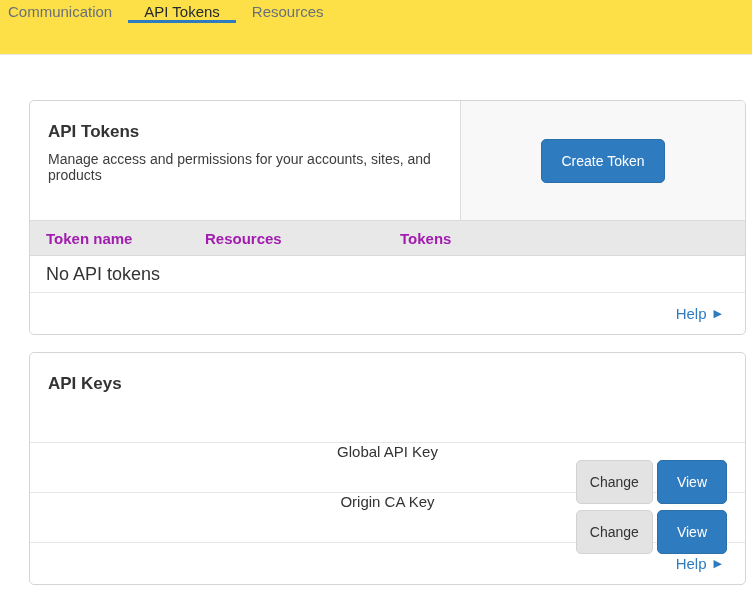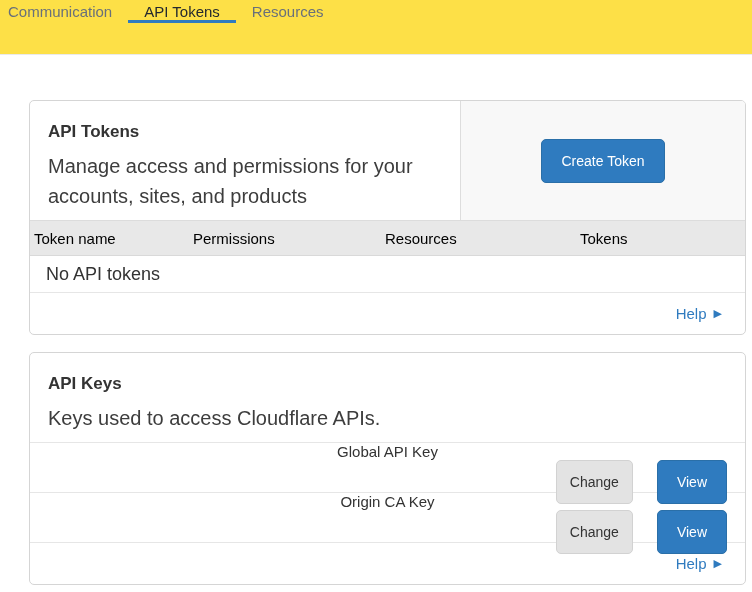--- a/index.html
+++ b/index.html
@@ -24,39 +24,39 @@
     width: 717px; margin-left: 29px; background: #fff;
     border: 1px solid #d5d5d5; border-radius: 5px; overflow: hidden;
   }
   .card-tokens { margin-top: 45px; }
   .card-keys { margin-top: 17px; }
 
   
   .c1-header { display: flex; height: 119px; }
   .c1-left { width: 431px; border-right: 1px solid #dddddd; padding: 21px 18px 0 18px; }
   .card-title { font-size: 17px; font-weight: bold; color: #333; }
-  .card-desc { font-size: 20px; color: #3d3d3d; line-height: 30px; margin-top: 9px; }
+  .card-desc { font-size: 14px; color: #3d3d3d; line-height: 16px; margin-top: 9px; }
   .c1-right {
     flex: 1; background: #f8f8f8;
     display: flex; align-items: center; justify-content: center;
   }
 
   .btn {
     display: inline-flex; align-items: center; justify-content: center;
     height: 44px; border-radius: 5px; font-size: 14px; cursor: pointer;
     font-family: "Liberation Sans", sans-serif; border: 1px solid transparent;
   }
   .btn-primary { background: #2f7bbf; color: #ffffff; border-color: #2a6fa8; padding: 0 19px; }
   .btn-secondary { background: #e3e3e3; color: #333; border-color: #d2d2d2; padding: 0 13px; }
 
   
   .table-head {
     display: flex; align-items: center; height: 36px;
     background: #e8e8e8; border-top: 1px solid #dcdcdc; border-bottom: 1px solid #d9d9d9;
-    font-size: 15px; font-weight: normal; color: #000000; padding-left: 4px;
+    font-size: 15px; font-weight: bold; color: #a21caf; padding-left: 16px;
   }
   .th-token { width: 159px; }
   .th-perms { width: 192px; }
   .th-res   { width: 195px; }
   .th-status{ flex: 1; }
   .empty-row {
     display: flex; align-items: center; height: 37px;
     border-bottom: 1px solid #e6e6e6; font-size: 18px; color: #333; padding-left: 16px;
   }
   .card-footer {
@@ -69,21 +69,21 @@
   }
   .help-arrow { font-size: 11px; line-height: 1; }
 
   
   .c2-header { height: 89px; padding: 21px 18px 0 18px; }
   .key-row {
     display: flex; align-items: center; height: 50px;
     padding: 0 18px; border-top: 1px solid #e6e6e6;
     font-size: 15px; color: #333; flex-direction: column;
   }
-  .key-actions { margin-left: auto; display: flex; gap: 24px; }
+  .key-actions { margin-left: auto; display: flex; gap: 4px; }
   .c2-footer { border-top: 1px solid #e6e6e6; height: 42px; }
 </style>
 </head>
 <body>
 
 <nav class="tabbar">
   <div class="tab">Communication</div>
   <div class="tab active">API Tokens</div>
   <div class="tab">Resources</div>
 </nav>
@@ -94,41 +94,39 @@
       <div class="card-title">API Tokens</div>
       <div class="card-desc">Manage access and permissions for your accounts, sites, and products</div>
     </div>
     <div class="c1-right">
       <button class="btn btn-primary">Create Token</button>
     </div>
   </div>
 
   <div class="table-head">
     <div class="th-token">Token name</div>
-    <div class="th-perms">Permissions</div>
     <div class="th-res">Resources</div>
     <div class="th-status">Tokens</div>
   </div>
 
   <div class="empty-row">
     <span>No API tokens</span>
   </div>
 
   <div class="card-footer">
     <a class="help-link">
       <span>Help</span>
       <span class="help-arrow">▶</span>
     </a>
   </div>
 </section>
 
 <section class="card card-keys">
   <div class="c2-header">
     <div class="card-title">API Keys</div>
-    <div class="card-desc">Keys used to access Cloudflare APIs.</div>
   </div>
 
   <div class="key-row">
     <span>Global API Key</span>
     <span class="key-actions">
       <button class="btn btn-secondary">Change</button>
       <button class="btn btn-primary">View</button>
     </span>
   </div>
 

